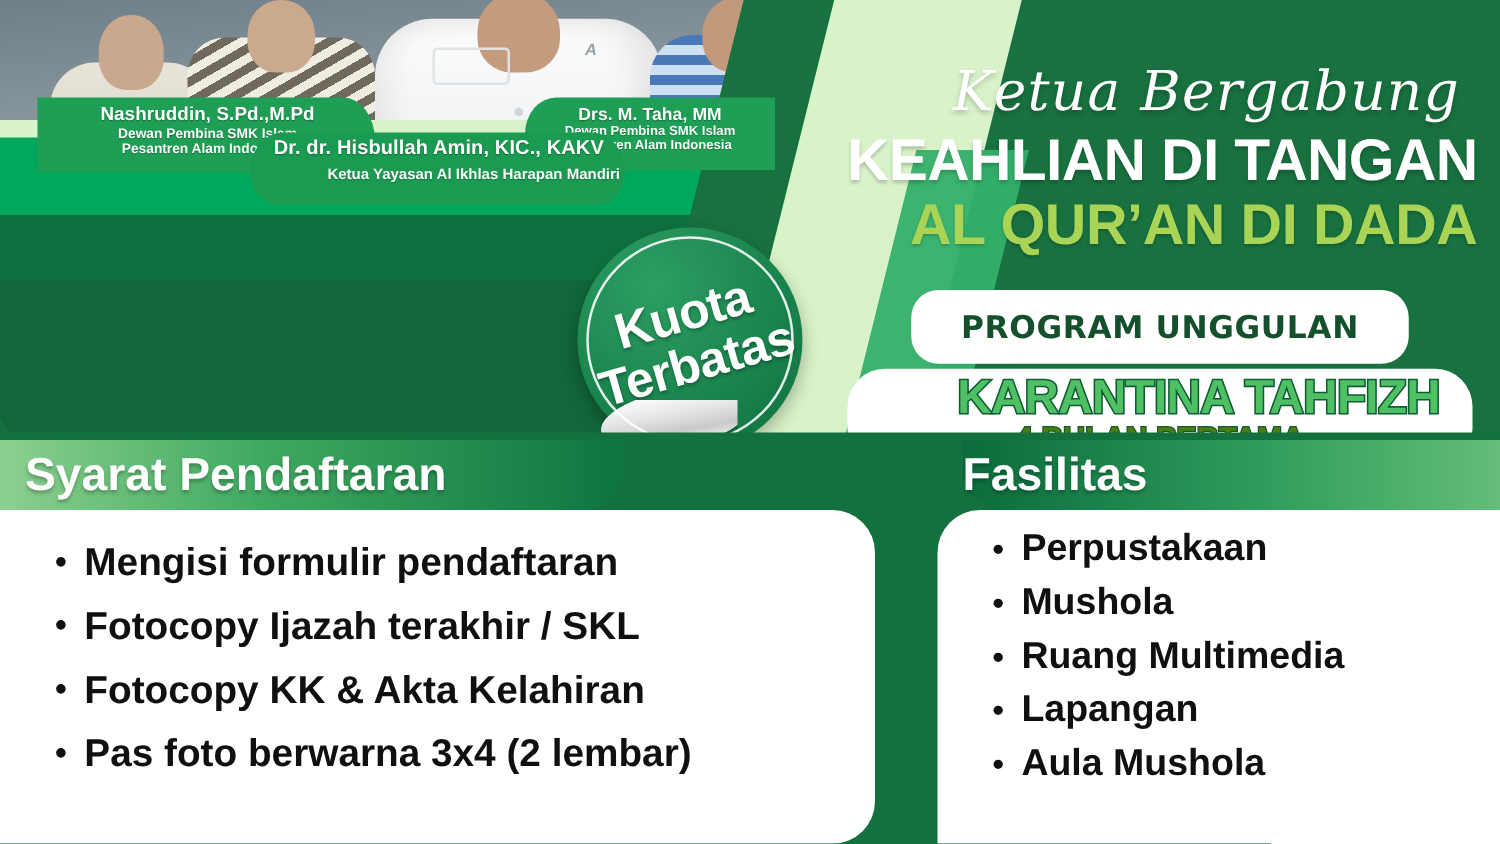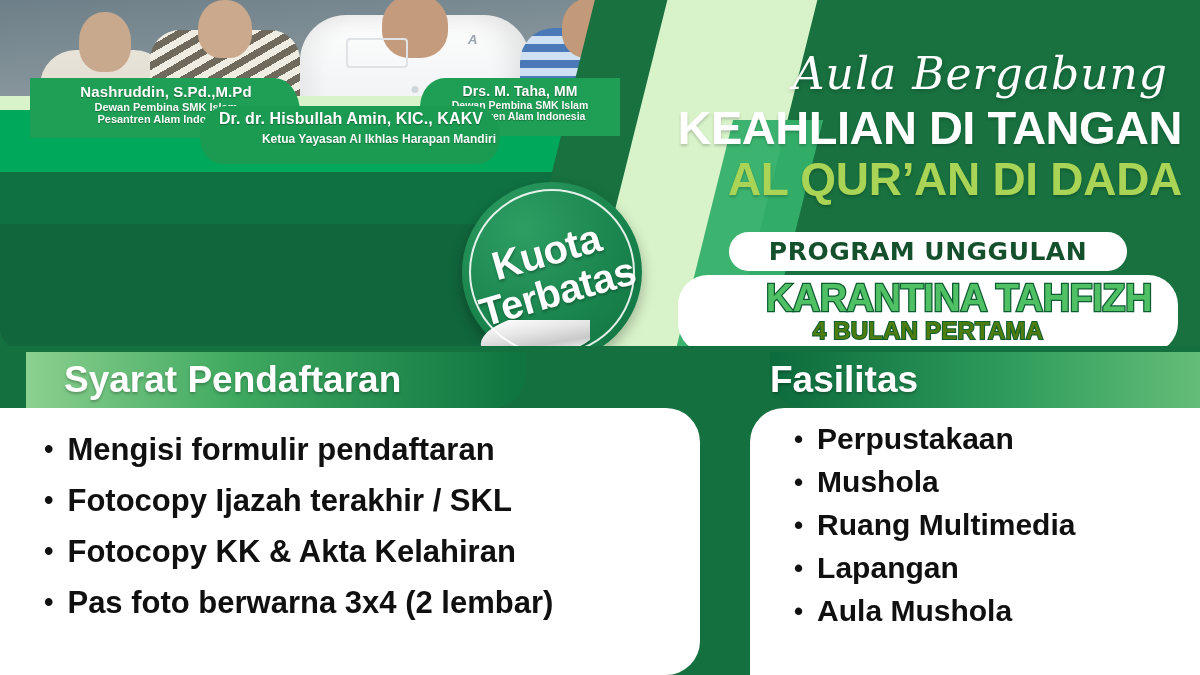--- a/index.html
+++ b/index.html
@@ -107,21 +107,21 @@
   .headline{position:absolute;right:18px;top:52px;width:520px;text-align:right;}
   .script{font-family:"DejaVu Serif", serif;font-style:italic;color:#ffffff;font-size:44px;
     line-height:1;letter-spacing:1px;text-shadow:0 2px 4px rgba(0,0,0,.22);padding-right:14px;}
   .h-l1{font-size:47px;font-weight:bold;color:#ffffff;letter-spacing:-.5px;line-height:1.04;
     margin-top:8px;text-shadow:0 2px 3px rgba(0,0,0,.2);}
   .h-l2{font-size:46px;font-weight:bold;color:#A9D456;letter-spacing:-.3px;line-height:1.06;
     margin-top:2px;text-shadow:0 2px 3px rgba(0,0,0,.2);}
 
   
   .pill-wrap{position:absolute;right:22px;top:232px;width:500px;text-align:center;}
-  .pill-top{display:inline-block;background:#ffffff;border-radius:22px;padding:5px 40px;
+  .pill-top{display:inline-block;background:#ffffff;border-radius:22px;padding:15px 40px;
     font-size:25px;font-weight:bold;color:#14502C;letter-spacing:.5px;
     font-family:"DejaVu Sans",sans-serif;}
   .pill-main{margin-top:4px;background:#ffffff;border-radius:30px;padding:4px 26px 8px;}
   .pill-main .big{font-size:38px;font-weight:bold;color:#4FC164;letter-spacing:-.5px;line-height:1.02;
     -webkit-text-stroke:2.5px #0E5C32;paint-order:stroke fill;text-align:right;}
   .pill-main .sub{font-size:24px;font-weight:bold;color:#4d7c0f;letter-spacing:.2px;margin-top:-1px;
     -webkit-text-stroke:2px #0E5C32;paint-order:stroke fill;}
 
   
   .kuota{position:absolute;left:462px;top:182px;width:180px;height:180px;border-radius:50%;
@@ -147,21 +147,21 @@
   .sec-head .t{font-size:37px;font-weight:bold;color:#ffffff;text-shadow:0 2px 3px rgba(0,0,0,.25);}
   .card{position:absolute;background:#ffffff;}
   .card ul{list-style:none;margin:0;padding:0;}
   .card li{display:flex;align-items:flex-start;color:#101010;font-weight:bold;}
   .card li .bul{margin-right:14px;line-height:1;}
 
   
   .sec-left{left:0;top:352px;width:720px;height:323px;}
   .sec-left .sec-head{left:0;top:0;width:500px;
     background:linear-gradient(90deg,#8CD08F 0%,#3FA960 42%,#0E7440 100%);
-    border-radius:0 0 34px 0;padding-left:38px;box-sizing:border-box;margin-left:26px;}
+    border-radius:0 0 34px 0;padding-left:20px;box-sizing:border-box;}
   .sec-left .card{left:0;top:56px;width:700px;height:267px;border-radius:0 34px 34px 0;}
   .sec-left .card ul{padding:26px 0 0 44px;}
   .sec-left .card li{font-size:31px;line-height:1.0;margin-bottom:20px;}
   .sec-left .card li .bul{font-size:27px;position:relative;top:2px;}
 
   
   .sec-right{left:728px;top:352px;width:472px;height:323px;}
   .sec-right .sec-head{right:0;top:0;width:430px;
     background:linear-gradient(90deg,#0C6B3C 0%,#2E9C5B 55%,#64BD78 100%);
     border-radius:0 0 0 34px;justify-content:flex-start;padding-right:56px;box-sizing:border-box;}
@@ -241,21 +241,21 @@
     <div class="rl">Pesantren Alam Indonesia</div>
   </div>
 
   <div class="nc-wrap2"></div>
   <div class="namecard nc2">
     <div class="nm">Dr. dr. Hisbullah Amin, KIC., KAKV</div>
     <div class="rl">Ketua Yayasan Al Ikhlas Harapan Mandiri</div>
   </div>
 
   <div class="headline">
-    <div class="script">Aula Bergabung</div>
+    <div class="script">Ketua Bergabung</div>
     <div class="h-l1">KEAHLIAN DI TANGAN</div>
     <div class="h-l2">AL QUR’AN DI DADA</div>
   </div>
 
   <div class="pill-wrap">
     <div class="pill-top">PROGRAM UNGGULAN</div>
     <div class="pill-main">
       <div class="big">KARANTINA TAHFIZH</div>
       <div class="sub">4 BULAN PERTAMA</div>
     </div>

